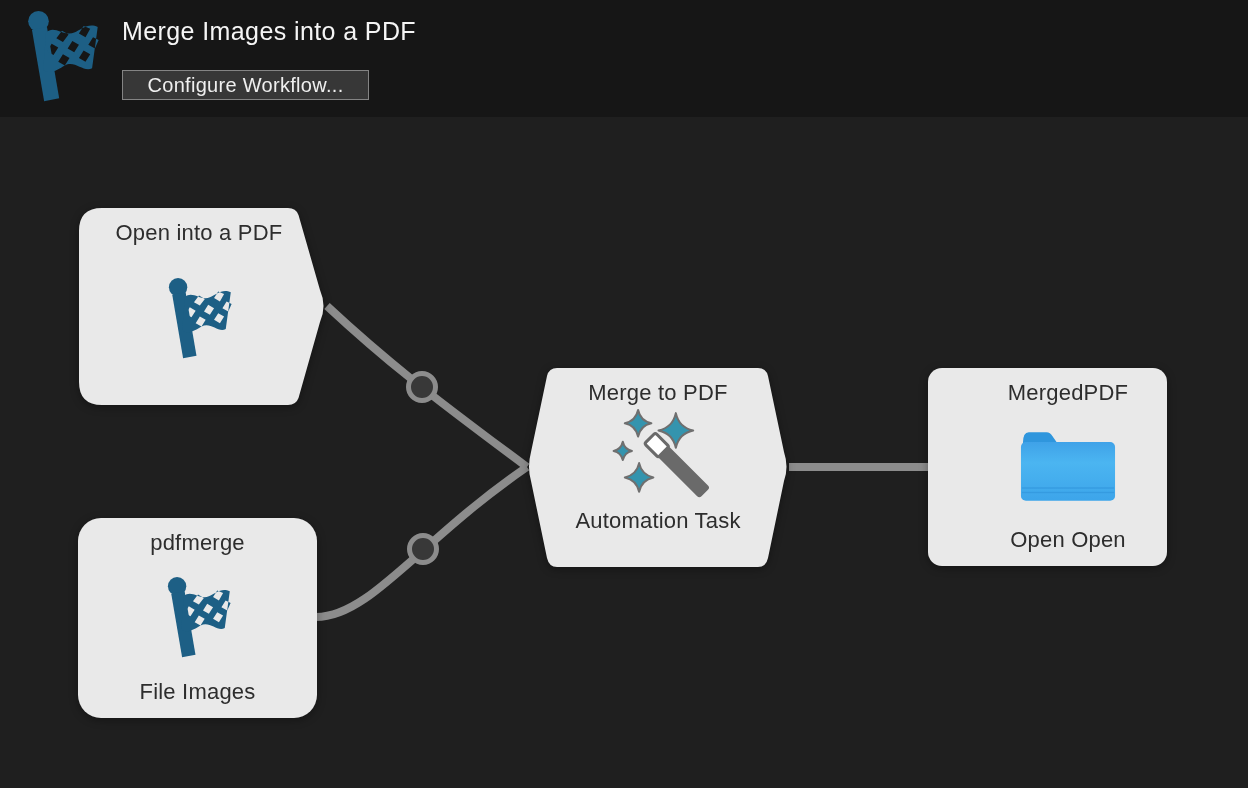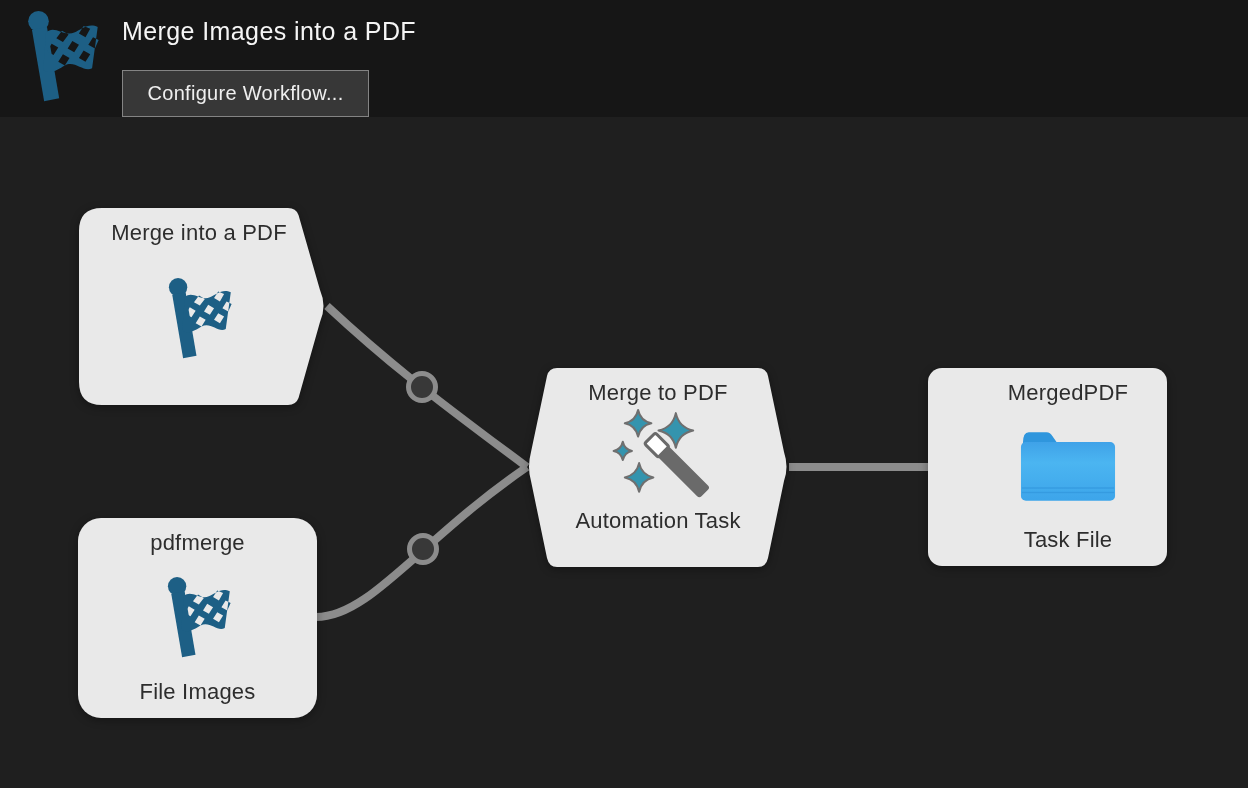--- a/index.html
+++ b/index.html
@@ -20,21 +20,21 @@
     width: 94px; height: 104px;
   }
   .page-title {
     position: absolute; left: 122px; top: 17px;
     font-size: 25px; letter-spacing: 0.4px;
     color: #f5f5f5; font-weight: 400;
     white-space: nowrap;
   }
   .configure-btn {
     position: absolute; left: 122px; top: 70px;
-    width: 247px; height: 47px;
+    width: 247px; height: 30px;
     background: #373737;
     border: 1px solid #848484;
     color: #efefef;
     font-size: 20px; letter-spacing: 0.3px;
     font-family: inherit;
     display: flex; align-items: center; justify-content: center;
     cursor: default;
   }
   
   .canvas {
@@ -105,21 +105,21 @@
     <path class="node-shape" fill="#e9e9e9" d="M 102,208 H 288 Q 296,208 298.5,215 L 320,290 Q 327,306 320,322 L 298.5,398
              Q 296,405 288,405 H 102 Q 79,405 79,382 V 231 Q 79,208 102,208 Z"></path>
     <rect class="node-shape" fill="#e9e9e9" x="78" y="518" width="239" height="200" rx="23"></rect>
     <path class="node-shape" fill="#e9e9e9" d="M 557,368 H 758 Q 766,368 768,376 L 784,452 Q 789,467 784,481 L 768,558
              Q 766,567 758,567 H 557 Q 549,567 547,558 L 531,481 Q 527,467 531,452
              L 547,376 Q 549,368 557,368 Z"></path>
     <rect class="node-shape" fill="#e9e9e9" x="928" y="368" width="239" height="198" rx="14"></rect>
   </svg>
 
   <div class="node" style="left:79px; top:91px; width:240px; height:197px;">
-    <div class="node-title">Merge into a PDF</div>
+    <div class="node-title">Open into a PDF</div>
     <div class="node-icon">
       <svg width="84" height="92" viewBox="0 0 100 110">
         <g fill="#1d5f85">
           <circle cx="25" cy="17" r="11"></circle>
           <path d="M18,26 L34,23 L47,99 L31,102 Z"></path>
           <path fill-rule="evenodd" d="
             M33,29 C42,20 52,34 63,29 C70,26 78,18 88,23 L82,67
             C73,72 64,58 53,64 C46,68 38,74 30,69 Z
             M50,27 L57,31 L51,39 L44,35 Z
             M73,22 L80,25 L75,34 L68,30 Z
@@ -178,16 +178,16 @@
   <div class="node" style="left:928px; top:251px; width:280px; height:198px;">
     <div class="node-title">MergedPDF</div>
     <div class="node-icon">
       <svg width="98" height="73" viewBox="0 0 100 74">
         <path d="M4,13 Q4,2 10,2 L28,2 Q32,2 34,6 L39,13 Z" fill="#2f96dd"></path>
         <rect x="2" y="12" width="96" height="60" rx="5" fill="url(#folderGrad)"></rect>
         <line x1="3" y1="59" x2="97" y2="59" stroke="#2f93da" stroke-width="1.5" opacity="0.6"></line>
         <line x1="3" y1="63.5" x2="97" y2="63.5" stroke="#2f93da" stroke-width="1.5" opacity="0.6"></line>
       </svg>
     </div>
-    <div class="node-subtitle">Task File</div>
+    <div class="node-subtitle">Open Open</div>
   </div>
 
 </div>
 
 </body></html>

